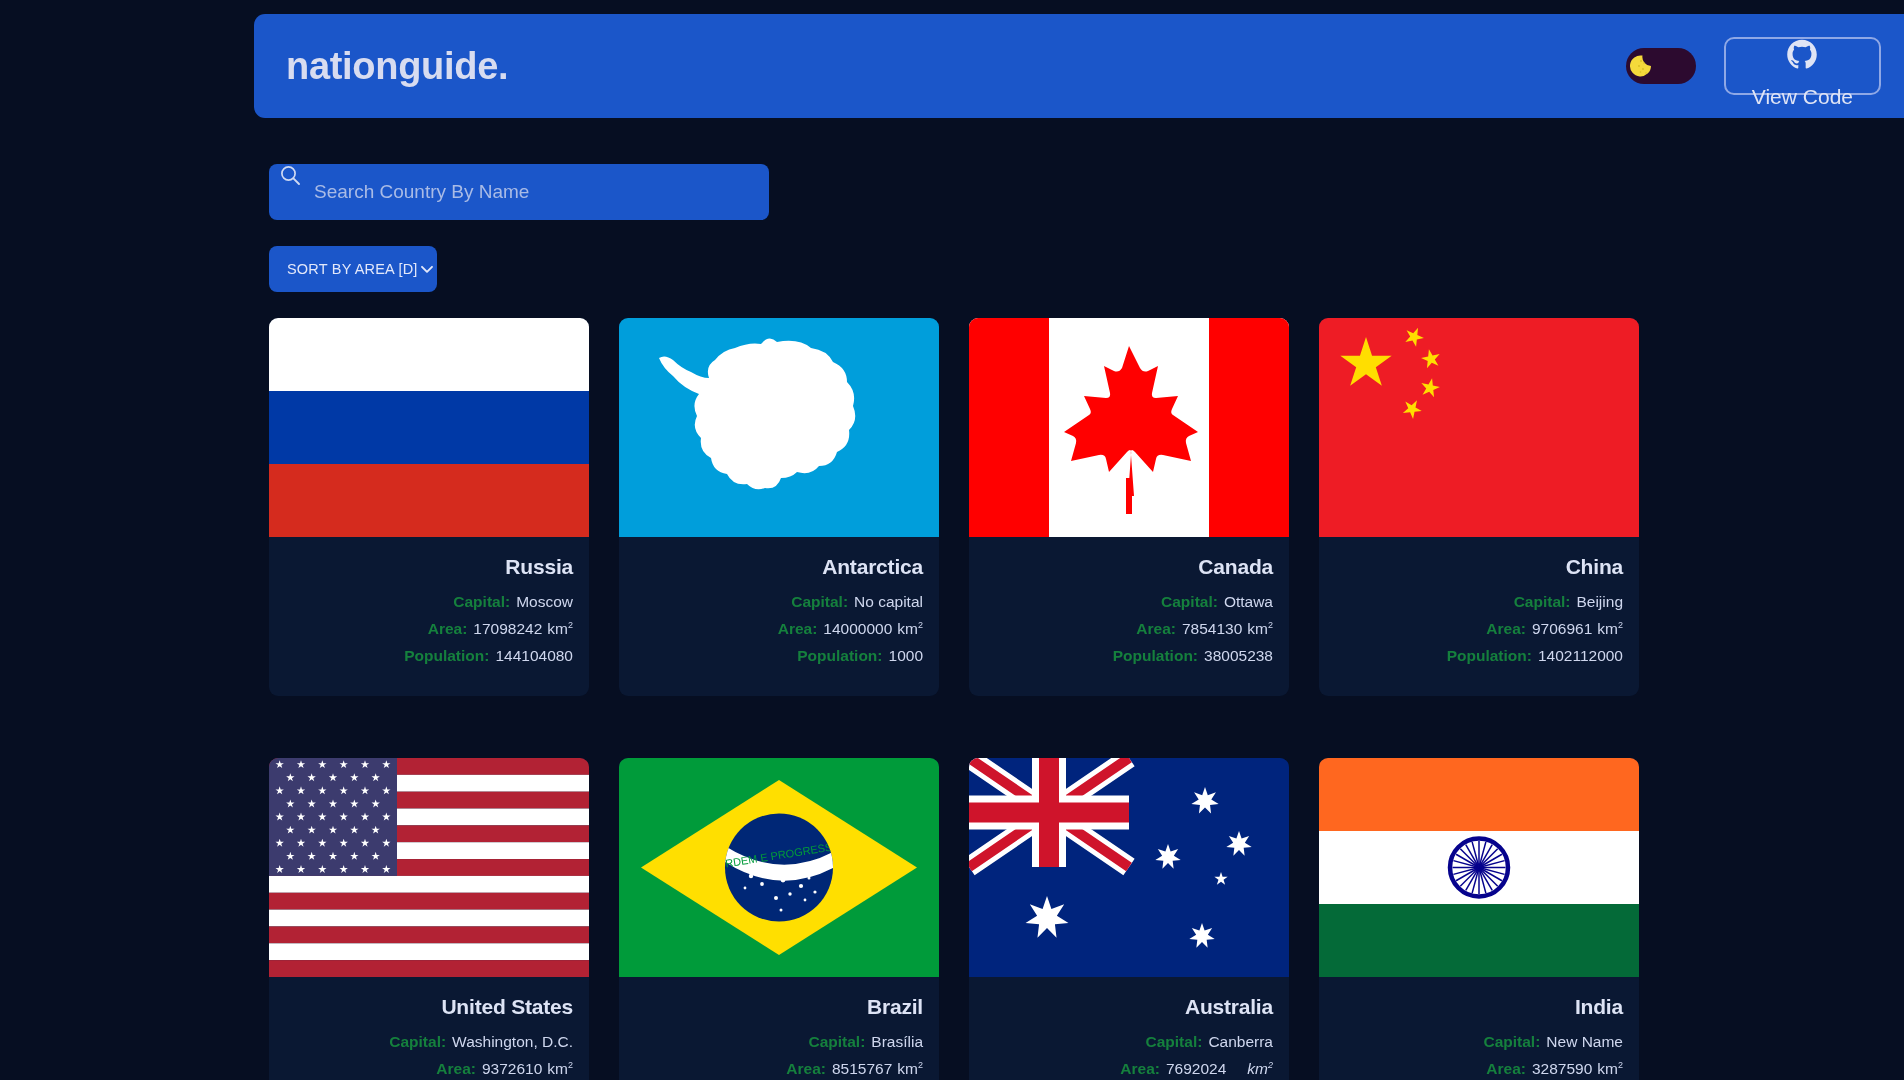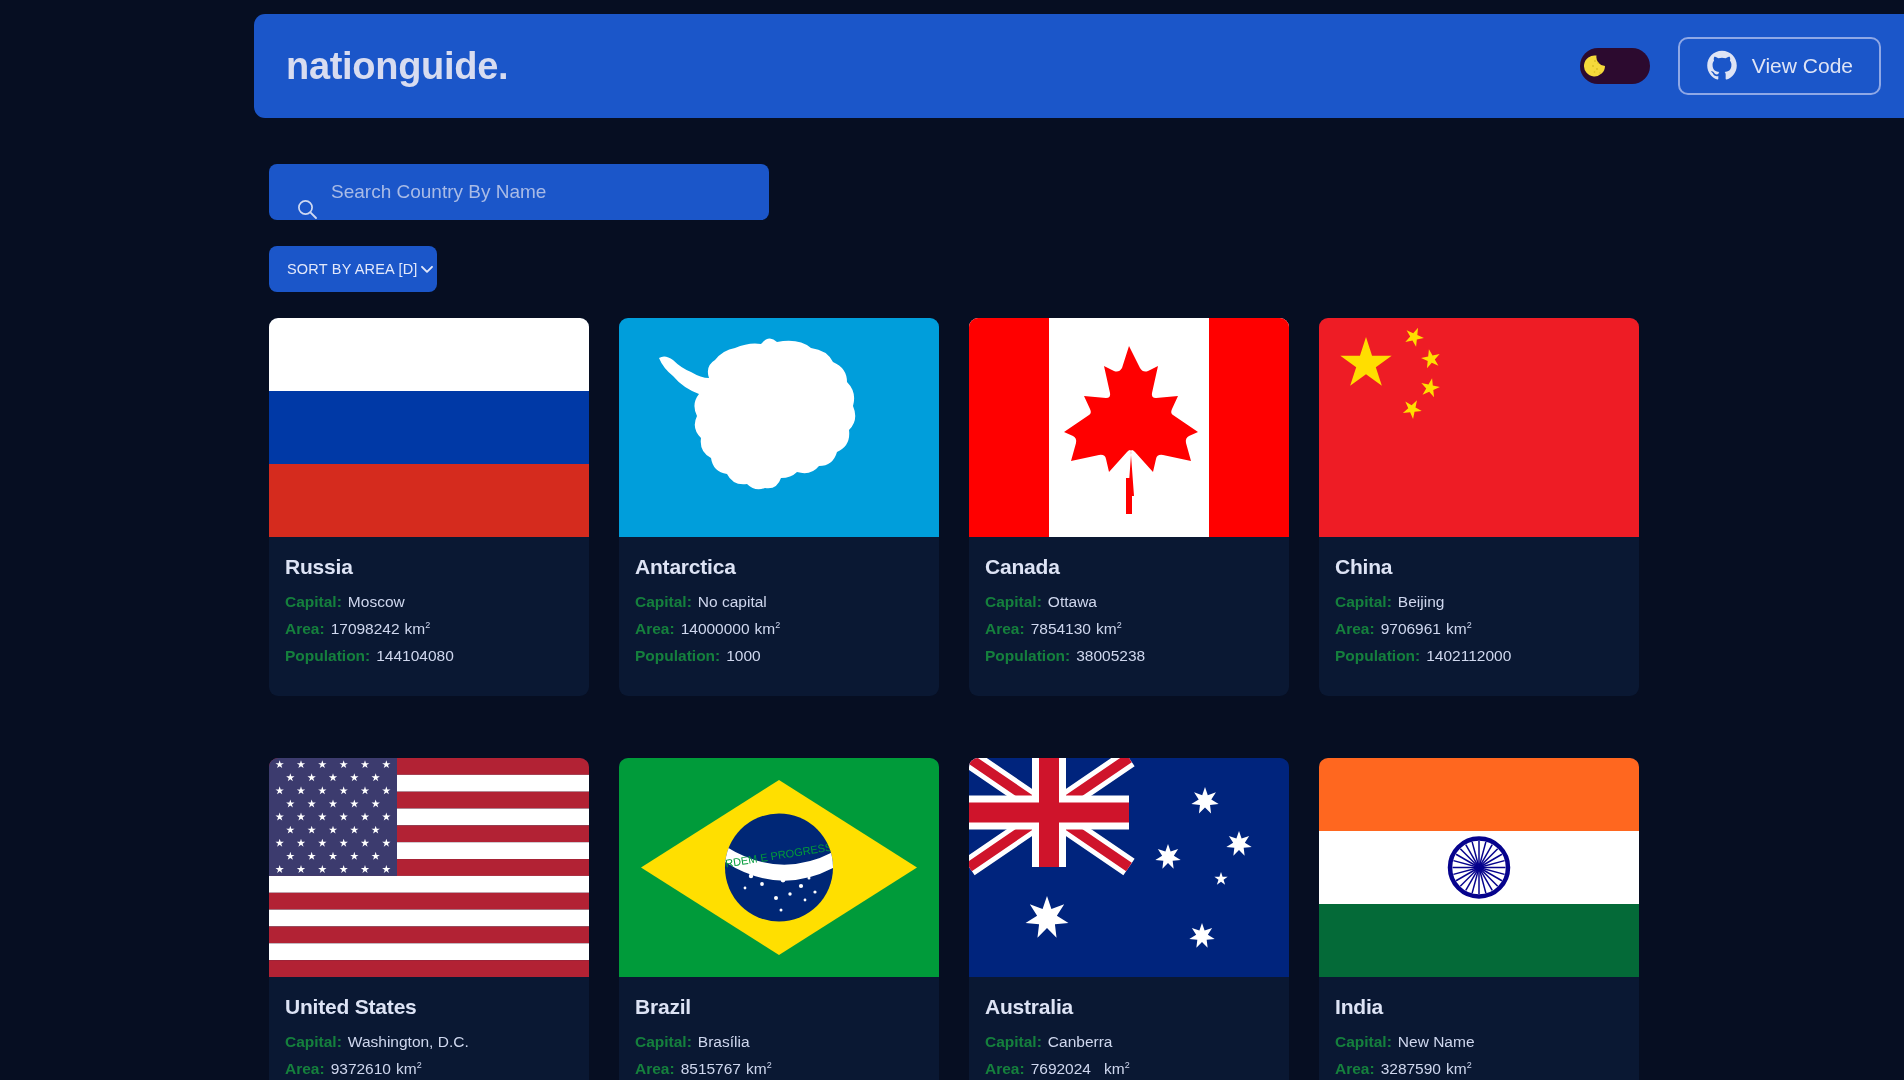--- a/index.html
+++ b/index.html
@@ -69,25 +69,26 @@
     height: 30px;
     display: block;
   }
 
   
   .view-code {
     display: flex;
     align-items: center;
     gap: 14px;
     height: 58px;
-    padding: 8px 26px;
+    padding: 0 26px;
     border: 2px solid #8fa8e6;
     border-radius: 10px;
     background: transparent;
     cursor: pointer;
+    flex-direction: column;
   }
   .view-code .gh { width: 32px; height: 32px; display: block; flex-shrink: 0; }
   .view-code .vc-label {
     font-size: 21px;
     color: #dfe4f5;
     white-space: nowrap;
   }
 
   
   .controls {
@@ -97,22 +98,22 @@
     width: 1380px;
   }
 
   .search-box {
     position: relative;
     width: 500px;
     height: 56px;
     background: #1b56c9;
     border-radius: 8px;
     display: flex;
-    align-items: flex-end;
-    padding-left: 27px;
+    align-items: flex-start;
+    padding-left: 10px;
     gap: 13px;
   }
   .search-box .s-icon { width: 22px; height: 22px; display: block; flex-shrink: 0; }
   .search-box input {
     flex: 1;
     height: 100%;
     background: transparent;
     border: none;
     outline: none;
     color: #e8ecfb;
@@ -162,21 +163,21 @@
   }
 
   .flag {
     width: 320px;
     height: 219px;
     display: block;
     background: #0a1833;
   }
   .flag svg { display: block; width: 100%; height: 100%; }
 
-  .card-body { padding: 18px 16px 22px 16px; }
+  .card-body { padding: 18px 16px 22px 16px; text-align: right; }
 
   .country-name {
     font-size: 21px;
     font-weight: bold;
     color: #dde3f5;
     margin-bottom: 14px;
     letter-spacing: -0.2px;
   }
 
   .fact {
@@ -456,21 +457,21 @@
         <path d="M199,86L201.594624759923,93.61220616994353L209.1638092720844,90.89463257583647L204.83006891484732,97.66932481494123L211.6740628583637,101.89277214143209L203.6753522651588,102.72846901511522L204.64048860852824,110.71259528273144L199,104.98L193.35951139147176,110.71259528273146L194.32464773484116,102.72846901511522L186.3259371416363,101.89277214143208L193.16993108515268,97.66932481494123L188.8361907279156,90.89463257583647L196.405375240077,93.61220616994353Z"></path>
         <path d="M270,73L272.594624759923,80.61220616994353L280.1638092720844,77.89463257583647L275.8300689148473,84.66932481494123L282.6740628583637,88.89277214143209L274.67535226515884,89.72846901511522L275.64048860852824,97.71259528273144L270,91.98L264.35951139147176,97.71259528273146L265.32464773484116,89.72846901511522L257.3259371416363,88.89277214143208L264.1699310851527,84.66932481494123L259.8361907279156,77.89463257583647L267.405375240077,80.61220616994353Z"></path>
         <path d="M233,165L235.594624759923,172.61220616994353L243.1638092720844,169.89463257583645L238.83006891484732,176.66932481494123L245.6740628583637,180.8927721414321L237.6753522651588,181.72846901511522L238.64048860852824,189.71259528273146L233,183.98L227.35951139147176,189.71259528273146L228.32464773484116,181.72846901511522L220.3259371416363,180.8927721414321L227.16993108515268,176.66932481494123L222.8361907279156,169.89463257583645L230.405375240077,172.61220616994353Z"></path>
         <path d="M252,114L253.5717377646301,118.83668855704138L258.65739561406605,118.83688103937537L254.54312512457324,121.82631144295861L256.1144967660473,126.66311896062463L252,123.674L247.88550323395268,126.66311896062463L249.45687487542676,121.82631144295861L245.34260438593392,118.83688103937537L250.4282622353699,118.83668855704138Z"></path>
       </g>
     </svg>
         </div>
         <div class="card-body">
           <div class="country-name">Australia</div>
           <div class="fact"><span class="k">Capital:</span><span class="v">Canberra</span></div>
-          <div class="fact"><span class="k">Area:</span><span class="v">7692024</span><span class="v" style="margin-left: 13px;">km<sup>2</sup></span></div>
+          <div class="fact"><span class="k">Area:</span><span class="v">7692024</span><span class="v" style="margin-left: 21px; font-style: italic;">km<sup>2</sup></span></div>
         </div>
       </div>
       <div class="card">
         <div class="flag">
           <svg viewBox="0 0 320 219" preserveAspectRatio="none">
       <rect width="320" height="73" fill="#ff671f"></rect>
       <rect y="73" width="320" height="73" fill="#ffffff"></rect>
       <rect y="146" width="320" height="73" fill="#046a38"></rect>
       <g transform="translate(160,109.5)">
         <circle r="29" fill="none" stroke="#06038d" stroke-width="4.5"></circle>

